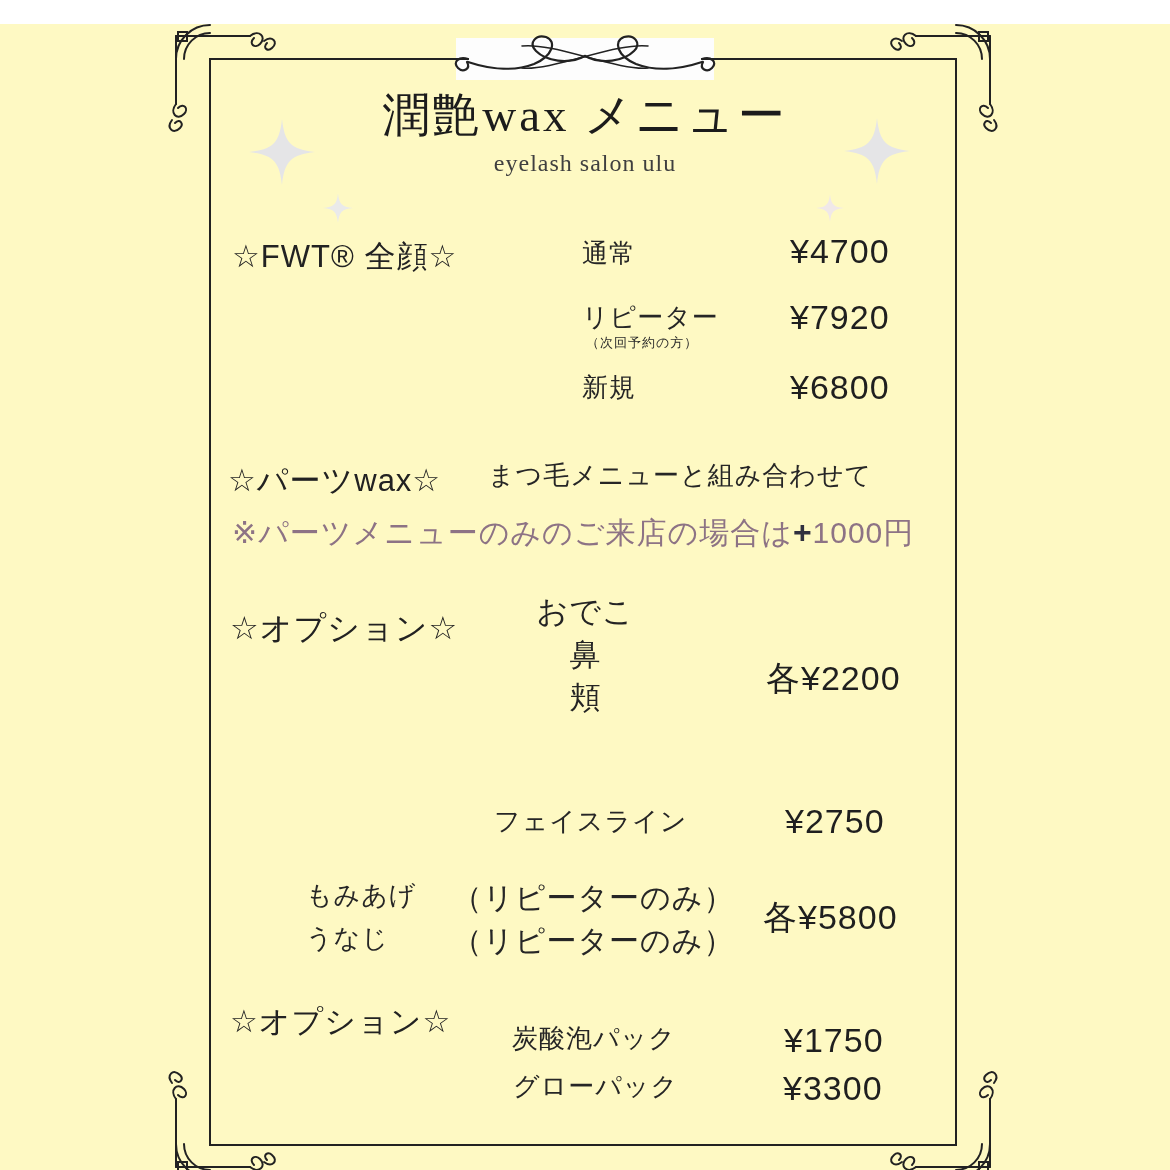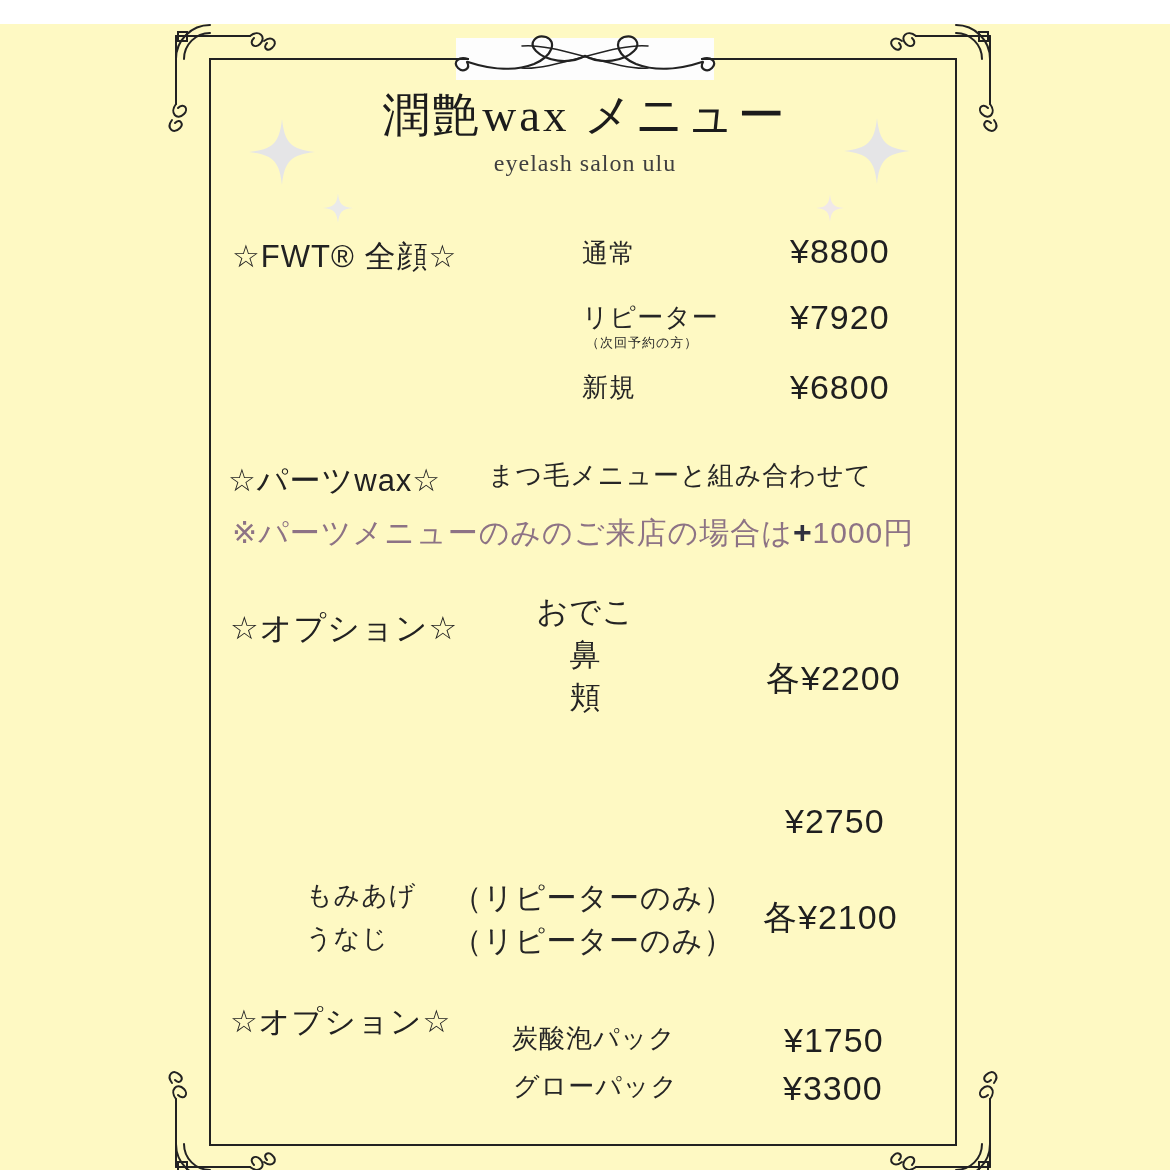--- a/index.html
+++ b/index.html
@@ -90,21 +90,21 @@
       </g>
     </g>
   </svg>
 
   <div class="abs title">潤艶wax メニュー</div>
   <div class="abs h" style="left:232px;top:212px;">☆FWT® 全顔☆</div>
 
   <div class="abs subtitle">eyelash salon ulu</div>
 
   <div class="abs lbl" style="left:582px;top:212px;">通常</div>
-  <div class="abs price" style="left:790px;top:208px;">¥8800</div>
+  <div class="abs price" style="left:790px;top:208px;">¥4700</div>
 
   <div class="abs lbl" style="left:582px;top:276px;">リピーター</div>
   <div class="abs sub" style="left:586px;top:310px;">（次回予約の方）</div>
   <div class="abs price" style="left:790px;top:274px;">¥7920</div>
 
   <div class="abs lbl" style="left:582px;top:346px;">新規</div>
   <div class="abs price" style="left:790px;top:344px;">¥6800</div>
 
   <div class="abs h" style="left:228px;top:436px;">☆パーツwax☆</div>
   <div class="abs lbl" style="left:488px;top:434px;">まつ毛メニューと組み合わせて</div>
@@ -113,27 +113,28 @@
   </div>
 
   <div class="abs h" style="left:230px;top:583px;font-size:32px;">☆オプション☆</div>
   <div class="items-col">
     <div>おでこ</div>
     <div>鼻</div>
     <div>頬</div>
   </div>
   <div class="abs price" style="left:766px;top:632px;">各¥2200</div>
 
+  <div class="abs lbl" style="left:494px;top:780px;">フェイスライン</div>
   <div class="abs price" style="left:785px;top:778px;">¥2750</div>
 
   <div class="abs lbl" style="left:306px;top:854px;">もみあげ</div>
   <div class="abs lbl" style="left:452px;top:854px;font-size:30px;">（リピーターのみ）</div>
   <div class="abs lbl" style="left:306px;top:897px;">うなじ</div>
   <div class="abs lbl" style="left:452px;top:897px;font-size:30px;">（リピーターのみ）</div>
-  <div class="abs price" style="left:763px;top:871px;">各¥2100</div>
+  <div class="abs price" style="left:763px;top:871px;">各¥5800</div>
 
   <div class="abs h" style="left:230px;top:977px;">☆オプション☆</div>
   <div class="abs lbl" style="left:512px;top:997px;">炭酸泡パック</div>
   <div class="abs price" style="left:784px;top:997px;">¥1750</div>
   <div class="abs lbl" style="left:513px;top:1045px;">グローパック</div>
   <div class="abs price" style="left:783px;top:1045px;">¥3300</div>
 
 </div>
 
 </body></html>

